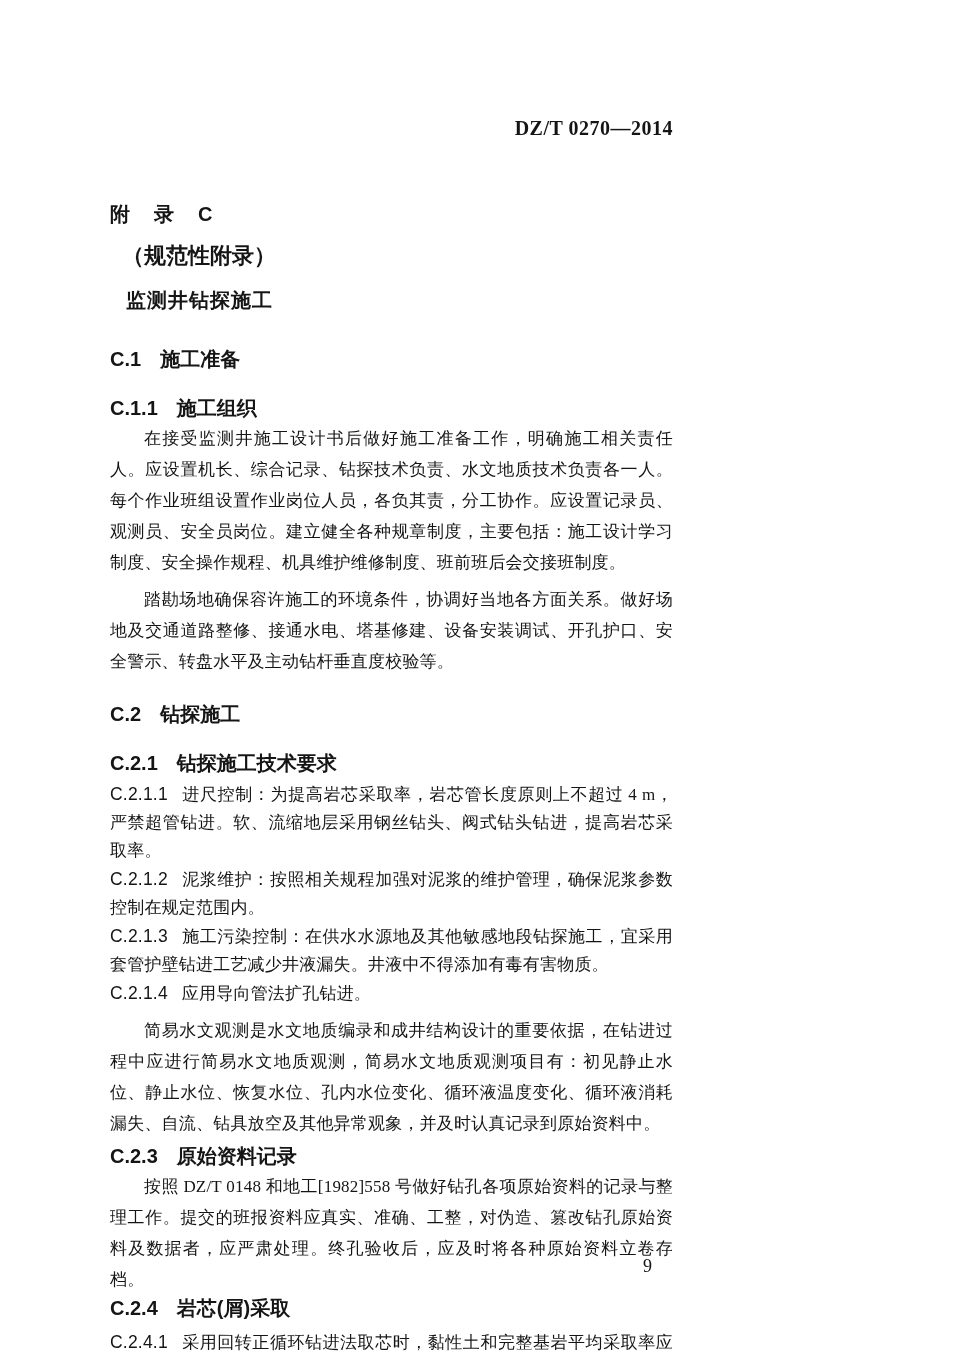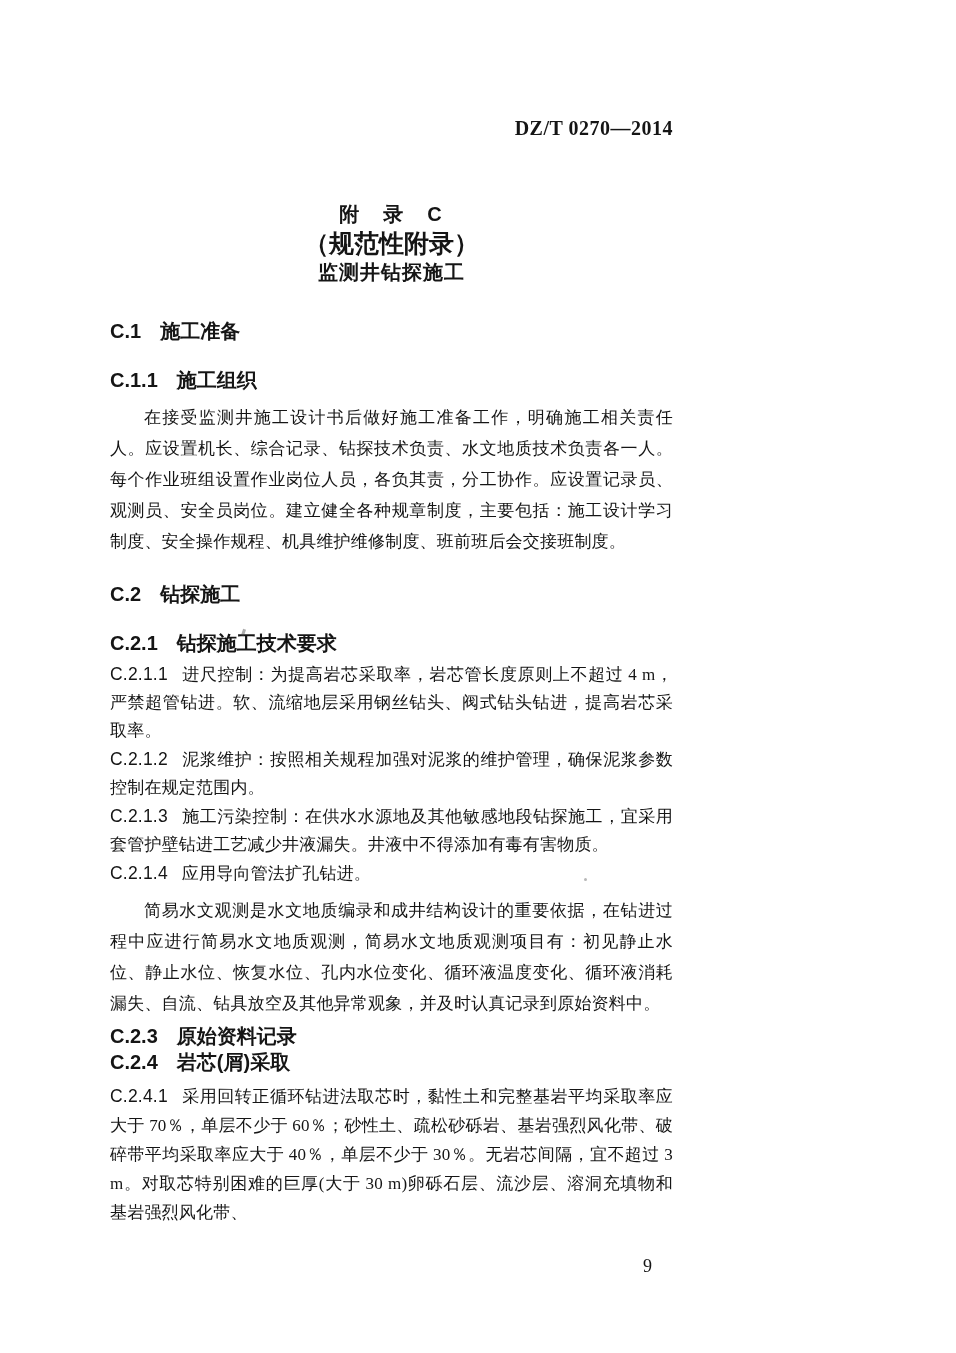--- a/index.html
+++ b/index.html
@@ -12,27 +12,26 @@
     overflow:hidden;
   }
   .doc-ref{
     position:absolute;top:116px;right:91px;
     font-weight:bold;font-size:20px;line-height:24px;
     letter-spacing:.5px;
     font-family:"Liberation Serif","DejaVu Serif",serif;
   }
   .content{padding:200px 91px 0 110px;}
   .titles{
-    text-align:center;
     font-family:"Liberation Sans","DejaVu Sans",sans-serif;
     font-weight:bold;
   }
   .titles .t1{margin:0;font-size:20px;line-height:29px;letter-spacing:2px;}
-  .titles .t2{margin:0;font-size:25px;line-height:29px;}
-  .titles .t3{margin:0;font-size:20px;line-height:29px;letter-spacing:1px;}
+  .titles .t2{margin:12px;font-size:22px;line-height:29px;}
+  .titles .t3{margin:16px;font-size:20px;line-height:29px;letter-spacing:1px;}
   .h{
     font-family:"Liberation Sans","DejaVu Sans",sans-serif;
     font-weight:bold;font-size:20px;line-height:26px;margin:0;
   }
   .hn{margin-right:.95em;}
   .para{
     margin:0;font-size:17px;line-height:31px;letter-spacing:.2px;
     text-align:justify;text-justify:inter-character;
     text-indent:2em;
   }
@@ -70,23 +69,24 @@
     </div>
 
     <p class="h" style="margin-top:31px">
       <span class="hn">C.1</span><span>施工准备</span>
     </p>
 
     <p class="h" style="margin-top:23px">
       <span class="hn">C.1.1</span><span>施工组织</span>
     </p>
 
-    <p class="para" style="margin-top:9px">在接受监测井施工设计书后做好施工准备工作，明确施工相关责任人。应设置机长、综合记录、钻探技术负责、水文地质技术负责各一人。每个作业班组设置作业岗位人员，各负其责，分工协作。应设置记录员、观测员、安全员岗位。建立健全各种规章制度，主要包括：施工设计学习制度、安全操作规程、机具维护维修制度、班前班后会交接班制度。</p>
+    <p class="para" style="margin-top:2px">在接受监测井施工设计书后做好施工准备工作，明确施工相关责任人。应设置机长、综合记录、钻探技术负责、水文地质技术负责各一人。每个作业班组设置作业岗位人员，各负其责，分工协作。应设置记录员、观测员、安全员岗位。建立健全各种规章制度，主要包括：施工设计学习制度、安全操作规程、机具维护维修制度、班前班后会交接班制度。</p>
 
 
+    <p class="para" style="margin-top:6px">踏勘场地确保容许施工的环境条件，协调好当地各方面关系。做好场地及交通道路整修、接通水电、塔基修建、设备安装调试、开孔护口、安全警示、转盘水平及主动钻杆垂直度校验等。</p>
 
     <p class="h" style="margin-top:24px">
       <span class="hn">C.2</span><span>钻探施工</span>
     </p>
 
     <p class="h" style="margin-top:23px">
       <span class="hn">C.2.1</span><span>钻探施工技术要求</span>
     </p>
 
     <p class="clause" style="margin-top:4px">
@@ -105,20 +105,21 @@
       <span class="cn">C.2.1.4</span><span>应用导向管法扩孔钻进。</span>
     </p>
 
 
     <p class="para" style="margin-top:7px">简易水文观测是水文地质编录和成井结构设计的重要依据，在钻进过程中应进行简易水文地质观测，简易水文地质观测项目有：初见静止水位、静止水位、恢复水位、孔内水位变化、循环液温度变化、循环液消耗漏失、自流、钻具放空及其他异常观象，并及时认真记录到原始资料中。</p>
 
     <p class="h" style="margin-top:4px">
       <span class="hn">C.2.3</span><span>原始资料记录</span>
     </p>
 
+    <p class="para" style="margin-top:2px">按照 DZ/T 0148 和地工[1982]558 号做好钻孔各项原始资料的记录与整理工作。提交的班报资料应真实、准确、工整，对伪造、篡改钻孔原始资料及数据者，应严肃处理。终孔验收后，应及时将各种原始资料立卷存档。</p>
 
     <p class="h" style="margin-top:0">
       <span class="hn">C.2.4</span><span>岩芯(屑)采取</span>
     </p>
 
     <p class="clause" style="margin-top:7px;line-height:29px">
       <span class="cn">C.2.4.1</span><span>采用回转正循环钻进法取芯时，黏性土和完整基岩平均采取率应大于 70％，单层不少于 60％；砂性土、疏松砂砾岩、基岩强烈风化带、破碎带平均采取率应大于 40％，单层不少于 30％。无岩芯间隔，宜不超过 3 m。对取芯特别困难的巨厚(大于 30 m)卵砾石层、流沙层、溶洞充填物和基岩强烈风化带、</span>
     </p>
 
   </div>

